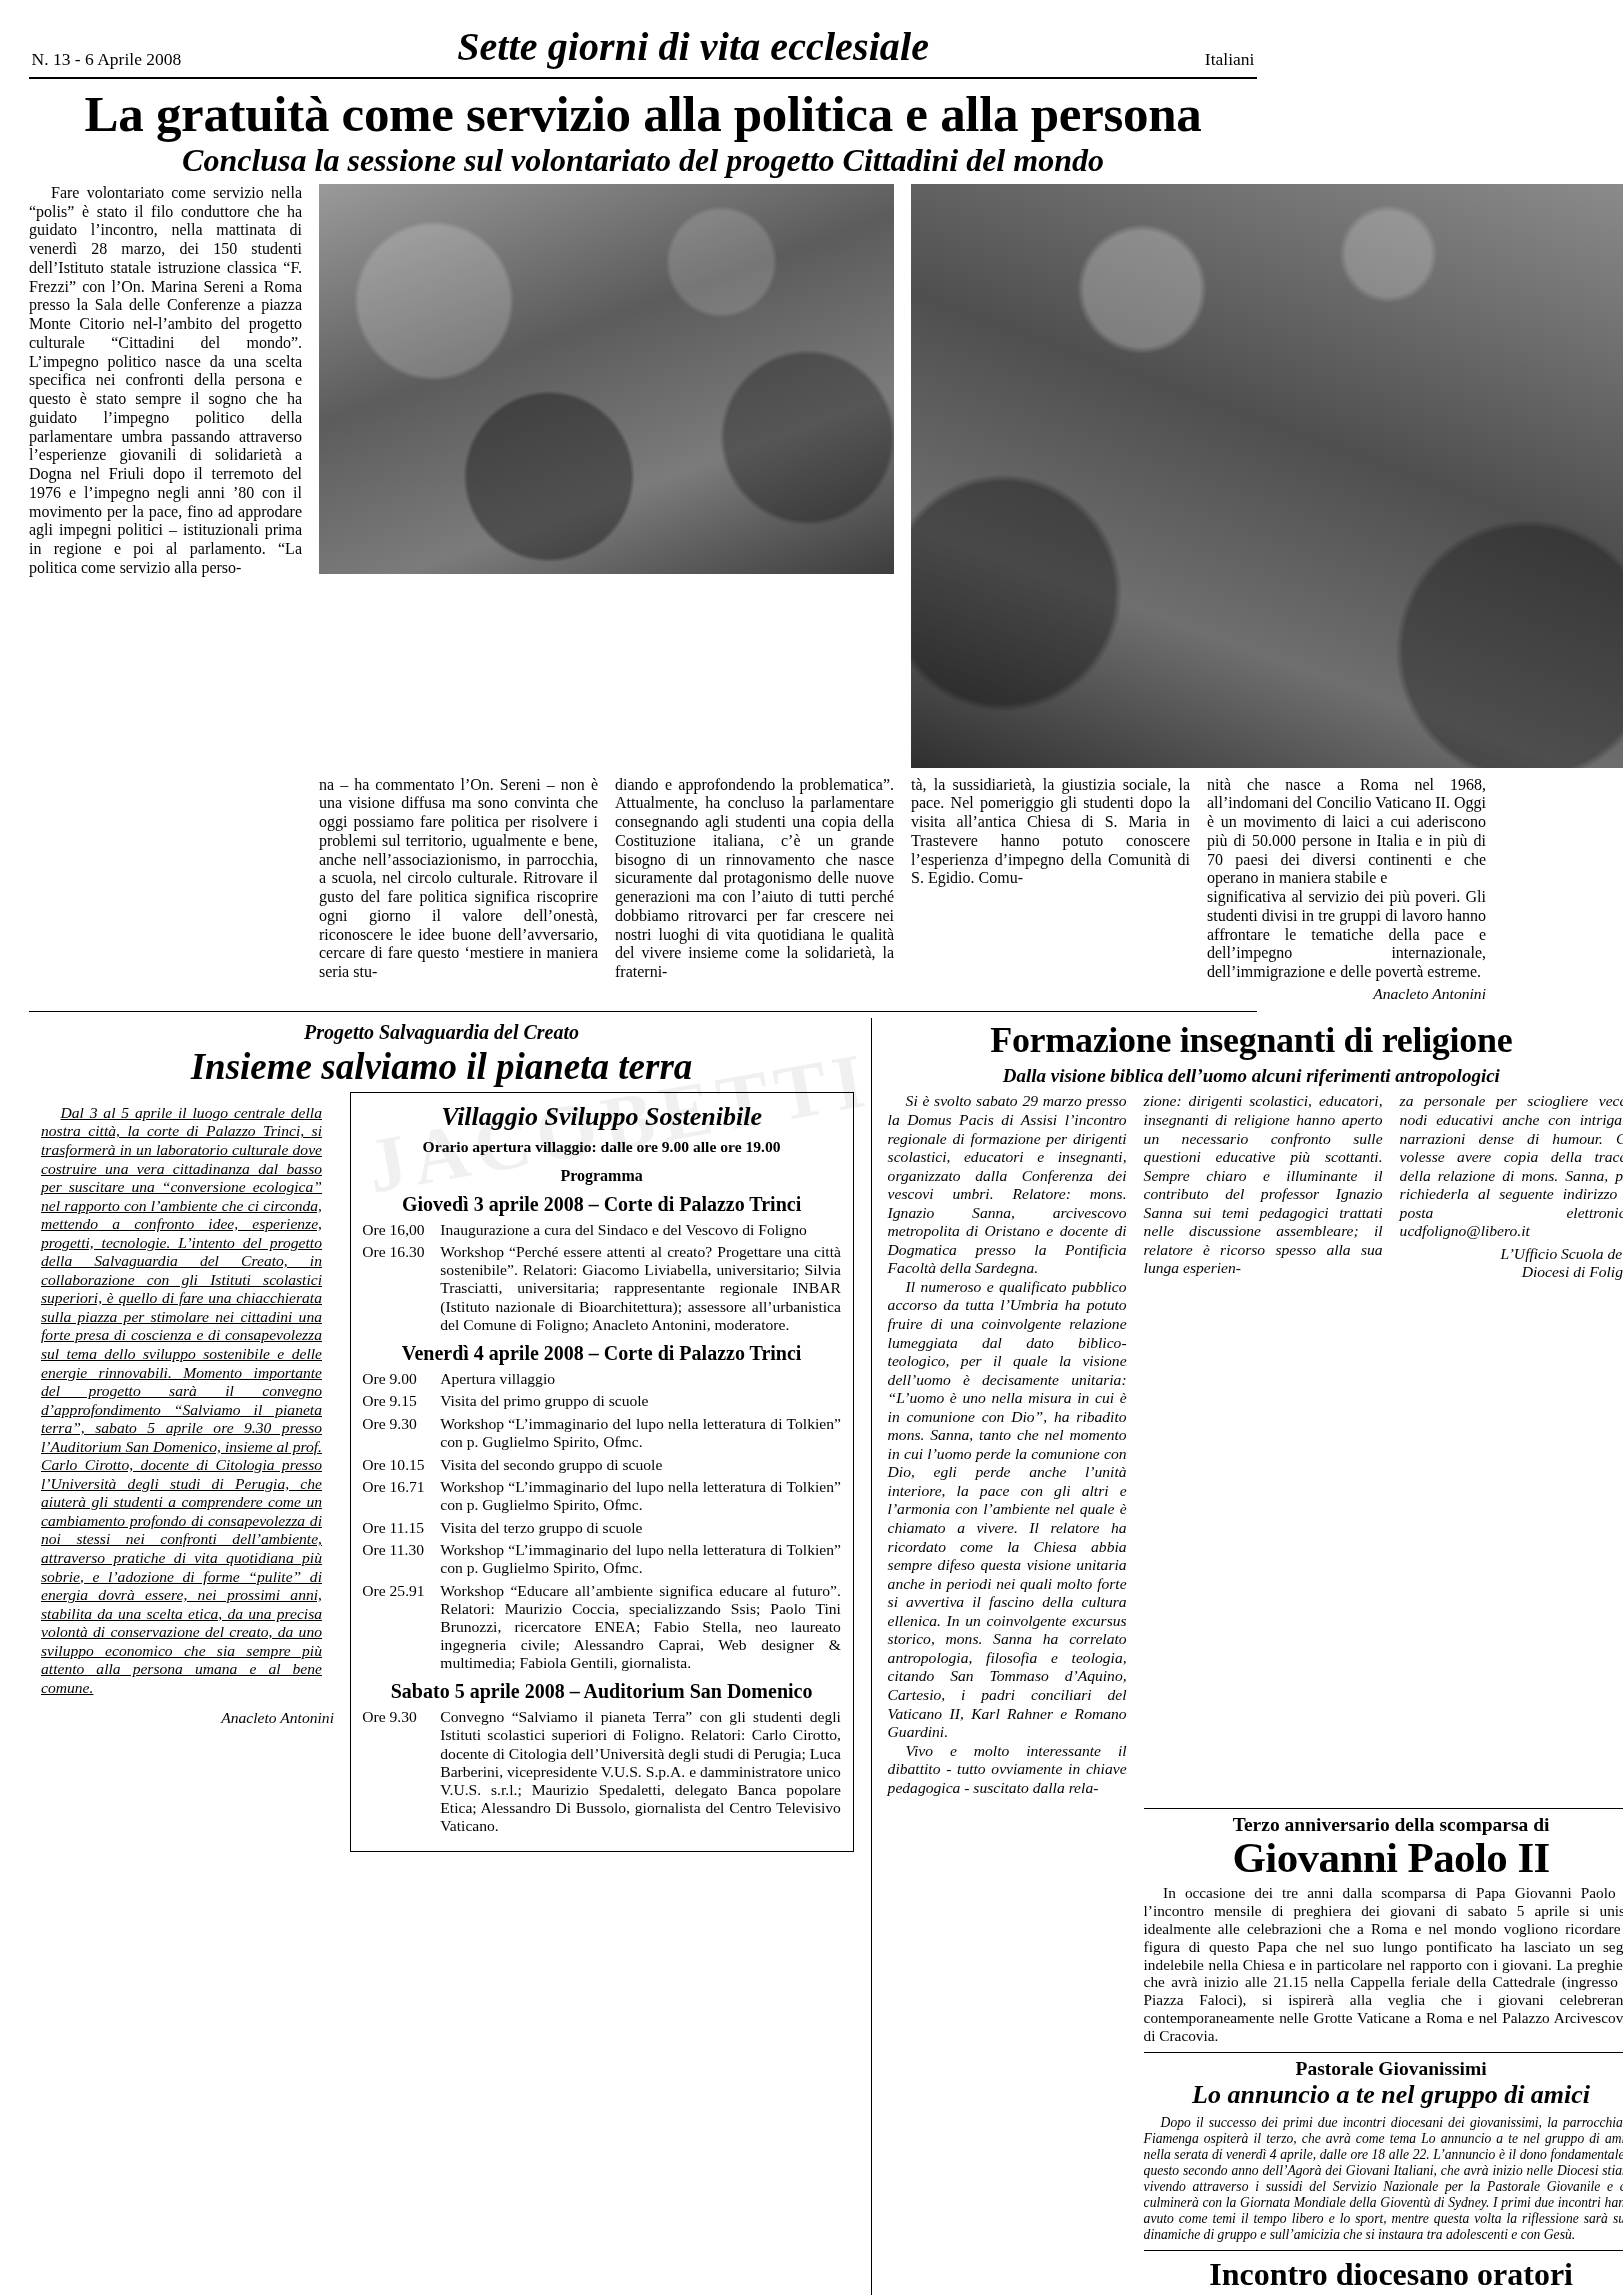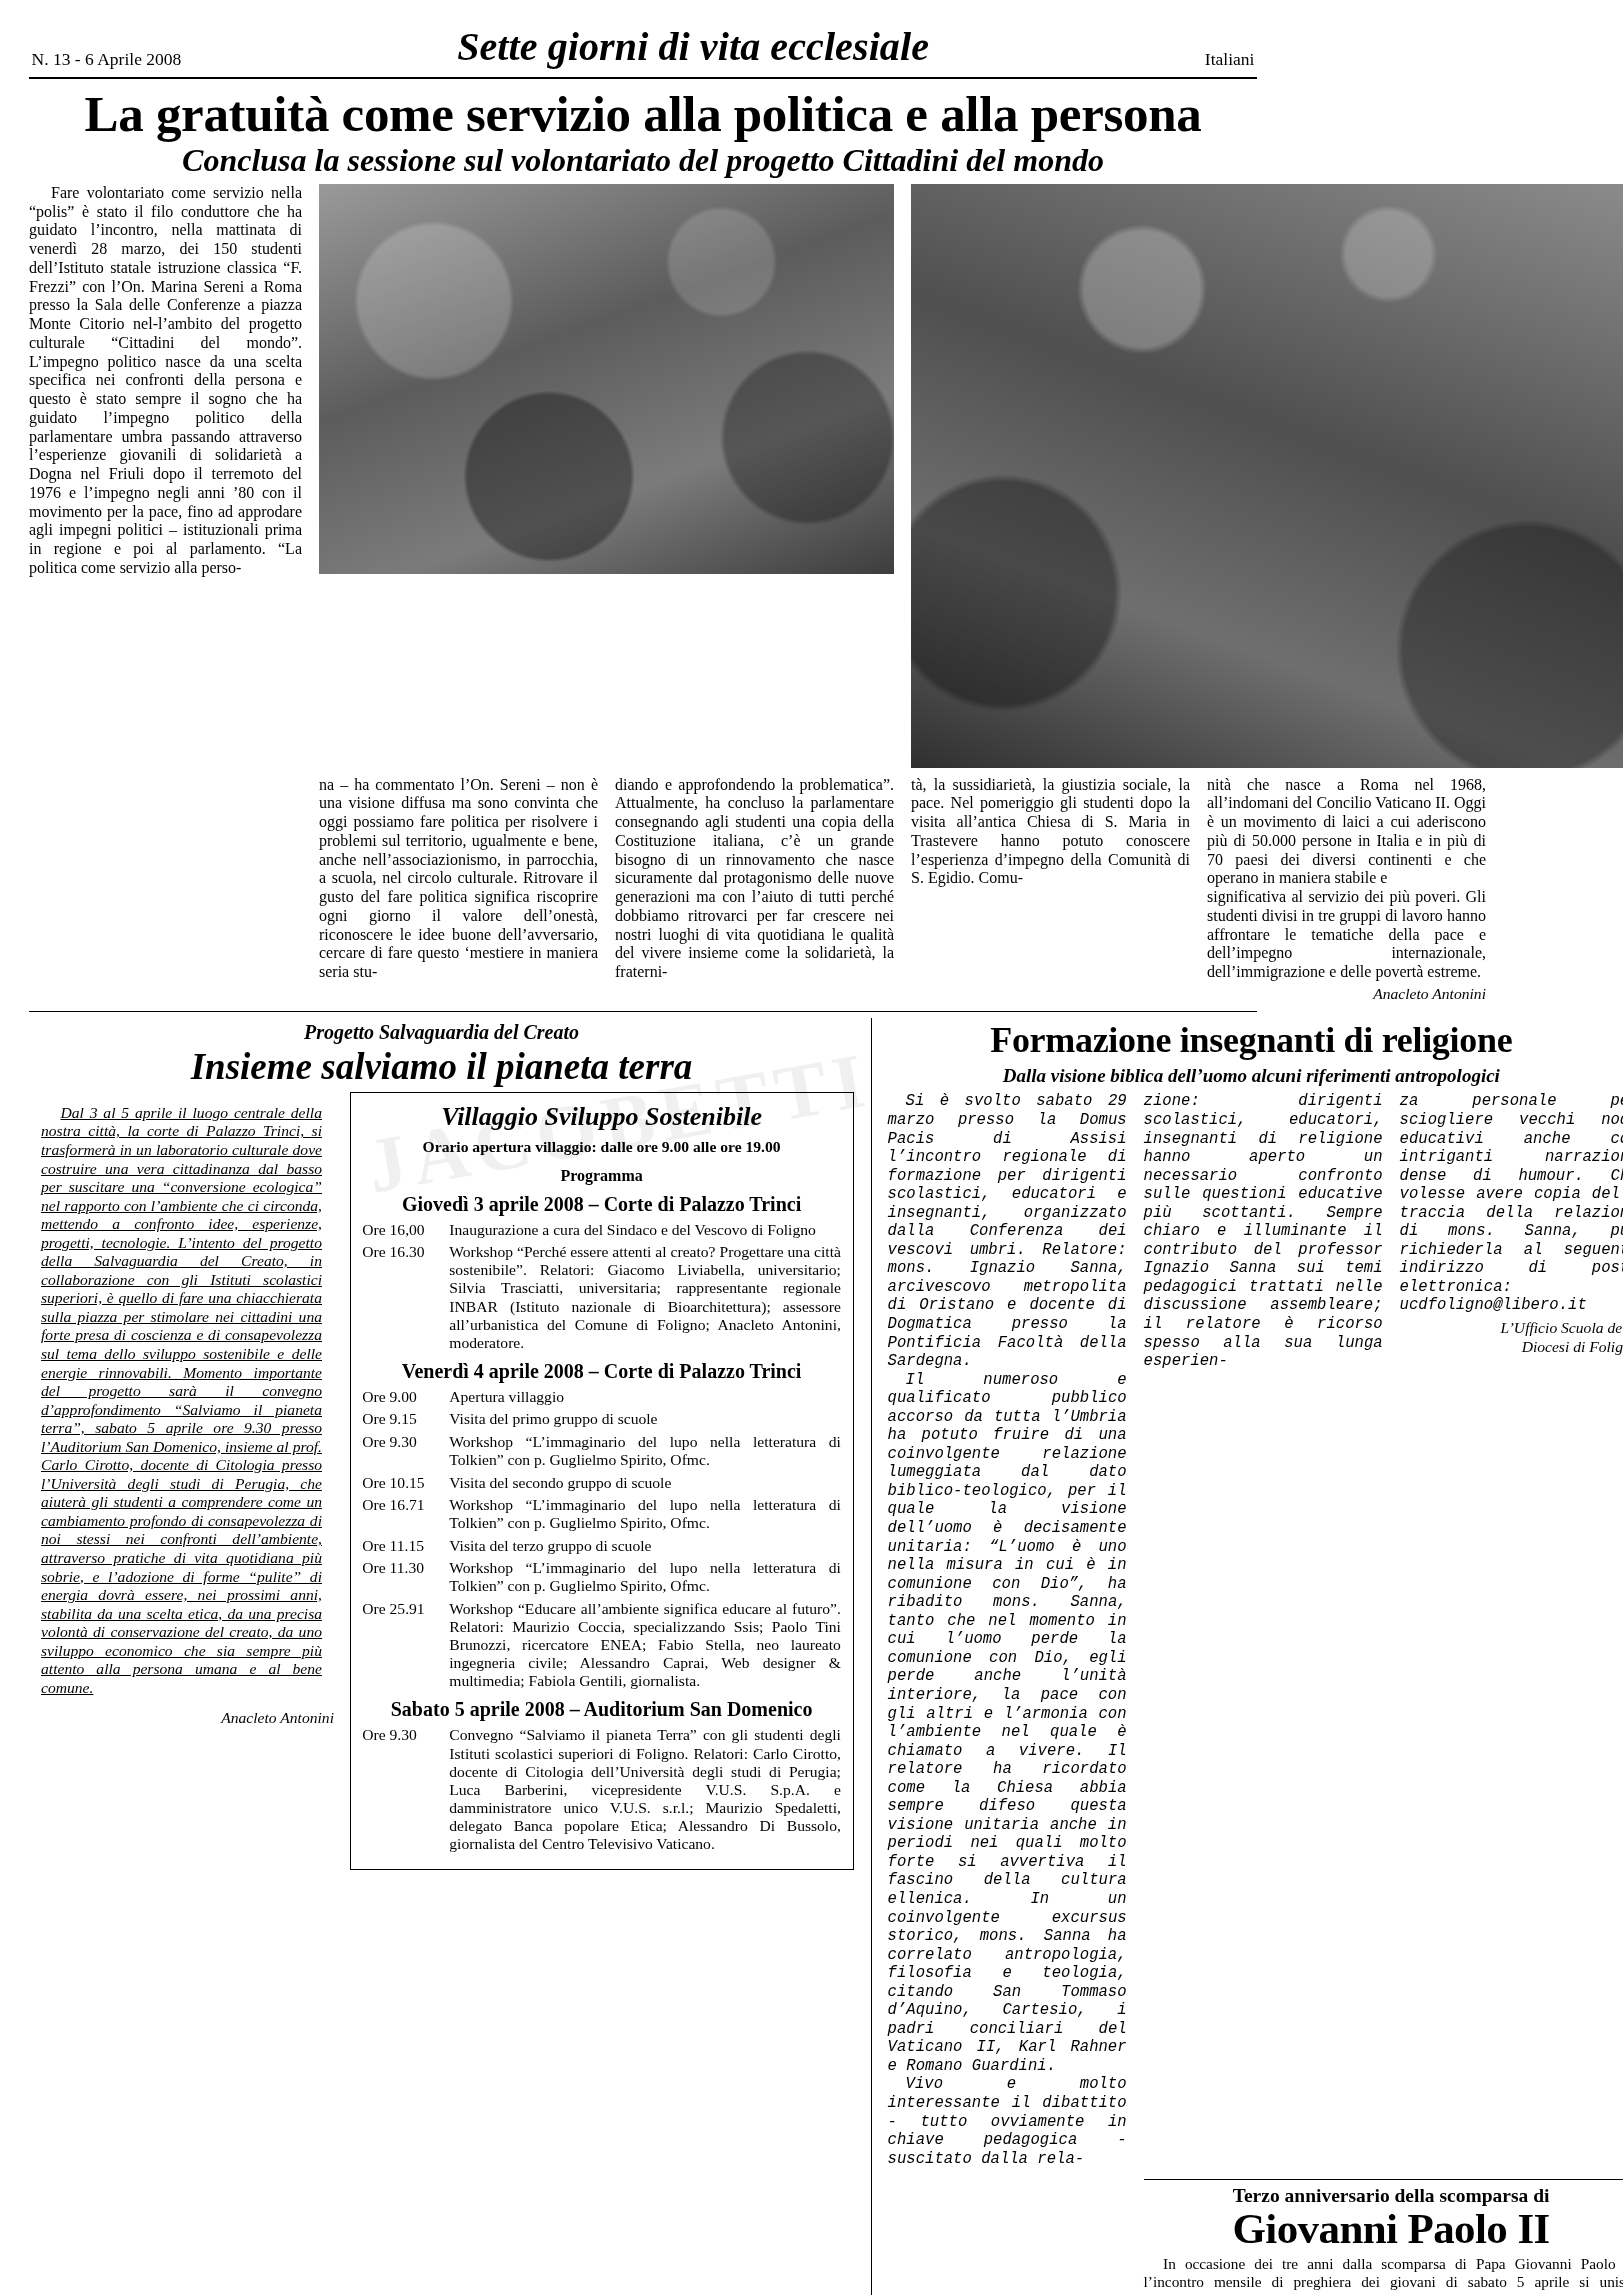--- a/index.html
+++ b/index.html
@@ -59,28 +59,28 @@
 
   .left-two { display:grid; grid-template-columns: 305px 504px; column-gap:15.6px; }
   .narrow-italic { font-style:italic; font-size:15.6px; line-height:1.19; text-align:justify; }
   .narrow-italic p { margin:12px; text-indent:19.5px;text-decoration:underline; }
 
   .box { border:1.9px solid #000; padding:9px 11.7px 11.7px 11.7px; }
   .box-title { text-align:center; font-weight:bold; font-style:italic; font-size:26px; margin-bottom:6.5px; }
   .box-hours { text-align:center; font-weight:bold; font-size:15.6px; margin-bottom:10.4px; }
   .box-prog { text-align:center; font-weight:bold; font-size:16px; margin-bottom:6.5px; }
   .day-head { text-align:center; font-weight:bold; font-size:20px; margin:7.8px 0 5.2px 0; }
-  .ev { display:grid; grid-template-columns:75px 1fr; column-gap:12px; font-size:15.6px; line-height:1.16; margin-bottom:4.5px; text-align:justify; }
+  .ev { display:grid; grid-template-columns:75px 1fr; column-gap:3px; font-size:15.6px; line-height:1.16; margin-bottom:4.5px; text-align:justify; }
   .ev .t { white-space:nowrap; }
 
   
   .right-title { text-align:center; font-weight:bold; font-size:36px; margin:1.3px 0 3.9px 0; letter-spacing:-0.3px;}
   .right-sub { text-align:center; font-style:italic; font-weight:bold; font-size:19px; margin-bottom:5.2px; }
   .r3 { display:grid; grid-template-columns: 239px 239px 239px; column-gap:17px; }
-  .r-col-italic { font-style:italic; font-size:15.6px; line-height:1.19; text-align:justify;font-family:Liberation Mono, monospace; }
+  .r-col-italic { font-style:italic; font-size:15.6px; line-height:1.19; text-align:justify; }
   .r-col-italic p { margin:0; text-indent:18px; }
 
   .sub-rule { border-top:1.3px solid #000; margin:6.5px 0 5.2px 0; }
   .jp-kicker { text-align:center; font-weight:bold; font-size:19.5px; margin:3.9px 0 0 0; }
   .jp-title { text-align:center; font-weight:bold; font-size:43px; line-height:1; margin:0 0 5.2px 0; letter-spacing:-0.6px;}
   .plain { font-size:15.3px; line-height:1.17; text-align:justify; }
   .plain p { margin:0; text-indent:19.5px; }
 
   .past-kicker { text-align:center; font-weight:bold; font-size:19.5px; margin:2.6px 0 0 0; }
   .past-title { text-align:center; font-weight:bold; font-style:italic; font-size:26px; margin:0 0 5.2px 0; }

